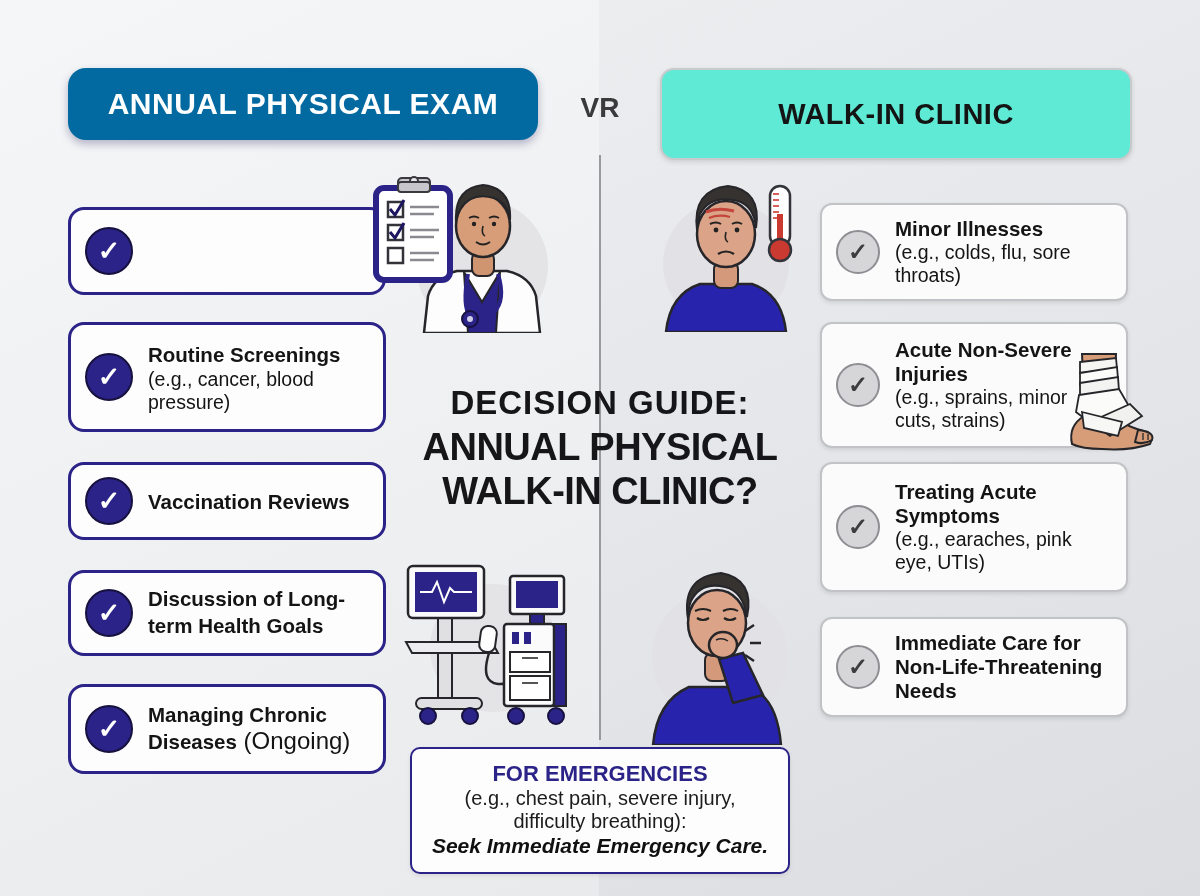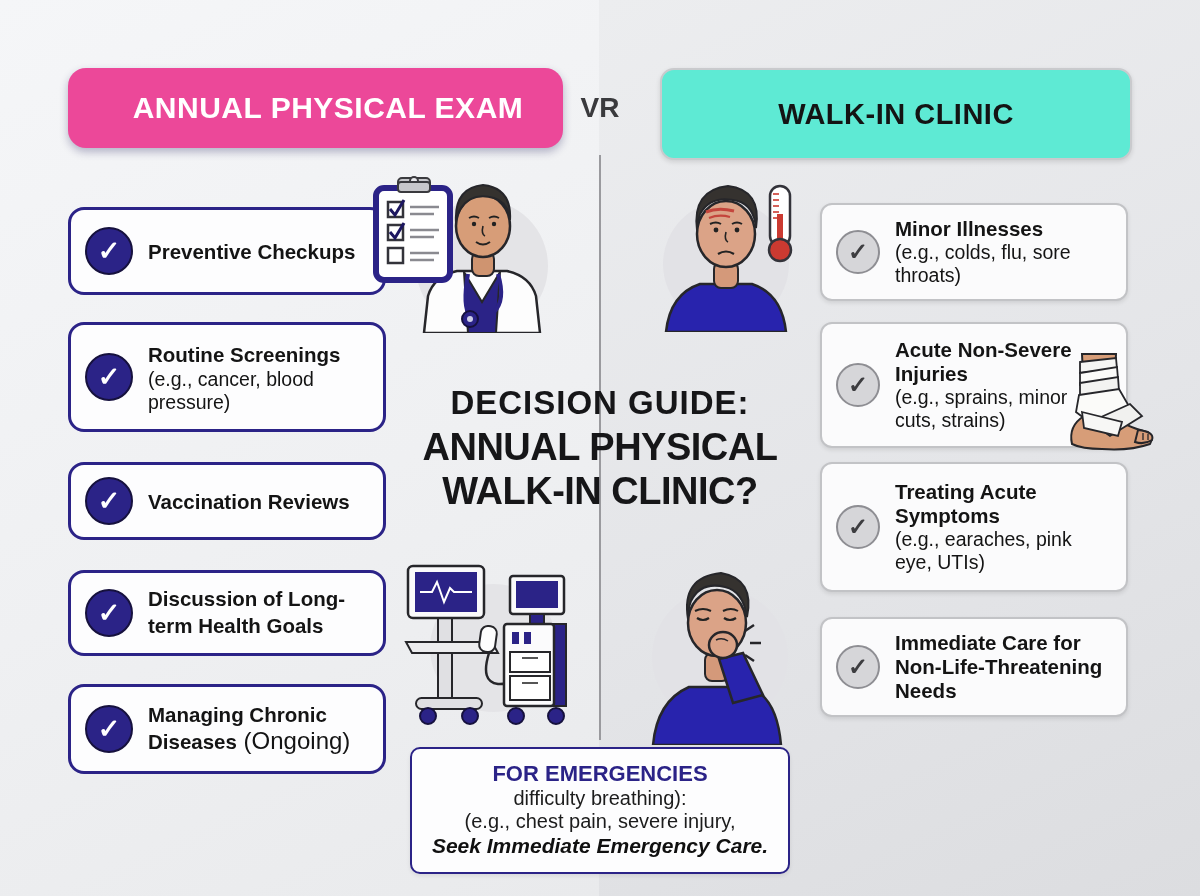--- a/index.html
+++ b/index.html
@@ -6,24 +6,24 @@
   body{
     width:1200px;height:896px;position:relative;overflow:hidden;
     font-family:"Liberation Sans",sans-serif;color:#161618;background:#ededf0;
   }
   .bg-left{position:absolute;left:0;top:0;width:599px;height:896px;
     background:linear-gradient(155deg,#f5f6f8 0%,#eff0f2 55%,#e9eaec 100%);}
   .bg-right{position:absolute;left:599px;top:0;width:601px;height:896px;
     background:linear-gradient(155deg,#ecedef 0%,#e4e5e8 55%,#dcdde0 100%);}
   .divider{position:absolute;left:599px;top:155px;width:2px;height:585px;background:#9a9a9e;}
 
-  .header-left{position:absolute;left:68px;top:68px;width:470px;height:80px;
-    background:#ec4899;border-radius:18px;display:flex;align-items:center;justify-content:center;
+  .header-left{position:absolute;left:68px;top:68px;width:470px;height:72px;
+    background:#0369a1;border-radius:18px;display:flex;align-items:center;justify-content:center;
     color:#fff;font-weight:700;font-size:30px;letter-spacing:.5px;
-    box-shadow:0 4px 8px rgba(30,25,90,.3);padding-left:25px;}
+    box-shadow:0 4px 8px rgba(30,25,90,.3);}
   .vs-label{position:absolute;left:572px;top:92px;width:56px;text-align:center;
     font-size:28px;font-weight:700;color:#3a3a3d;}
   .header-right{position:absolute;left:660px;top:68px;width:468px;height:88px;
     background:#5eead4;border:2px solid #c9cacd;border-radius:14px;
     display:flex;align-items:center;justify-content:center;
     color:#141414;font-weight:700;font-size:29px;letter-spacing:.5px;
     box-shadow:0 2px 5px rgba(0,0,0,.12);}
 
   .card{position:absolute;display:flex;align-items:center;gap:15px;
     padding:10px 14px;box-sizing:border-box;}
@@ -73,24 +73,20 @@
 <div class="header-left">
   <span>ANNUAL PHYSICAL EXAM</span>
 </div>
 <div class="vs-label">VR</div>
 <div class="header-right">
   <span>WALK-IN CLINIC</span>
 </div>
 
 <div class="card left lc1">
   <span class="check blue">✓</span>
-  <div class="card-text">
-    <span class="card-title">Preventive Checkups</span><span class="card-suffix"></span>
-    <div class="card-sub"></div>
-  </div>
 </div>
 <div class="card left lc2">
   <span class="check blue">✓</span>
   <div class="card-text">
     <span class="card-title">Routine Screenings</span><span class="card-suffix"></span>
     <div class="card-sub">(e.g., cancer, blood pressure)</div>
   </div>
 </div>
 <div class="card left lc3">
   <span class="check blue">✓</span>
@@ -144,22 +140,22 @@
 </div>
 
 <div class="center-title">
   <div class="ct-line1">DECISION GUIDE:</div>
   <div class="ct-line2">ANNUAL PHYSICAL</div>
   <div class="ct-line3">WALK-IN CLINIC?</div>
 </div>
 
 <div class="emergency">
   <div class="em-head">FOR EMERGENCIES</div>
+  <span class="em-body">(e.g., chest pain, severe injury,</span>
   <span class="em-body">difficulty breathing):</span>
-  <span class="em-body">(e.g., chest pain, severe injury,</span>
   <div class="em-emph">Seek Immediate Emergency Care.</div>
 </div>
 
 <svg id="ill-doctor" class="ill" width="200" height="165" viewBox="0 0 200 165">
   <circle cx="120" cy="98" r="66" fill="#e4e4e7"></circle>
   <g>
     <path d="M62,165 L66,128 Q72,108 95,103 L145,103 Q168,108 174,128 L178,165 Z" fill="#fdfdfd" stroke="#26262a" stroke-width="2.5"></path>
     <polygon points="102,104 120,134 138,104 134,165 106,165" fill="#2b2387" stroke="#26262a" stroke-width="2"></polygon>
     <rect x="110" y="84" width="22" height="24" rx="7" fill="#cf9470" stroke="#26262a" stroke-width="2"></rect>
     <ellipse cx="121" cy="58" rx="27" ry="31" fill="#d79d78" stroke="#26262a" stroke-width="2.5"></ellipse>

